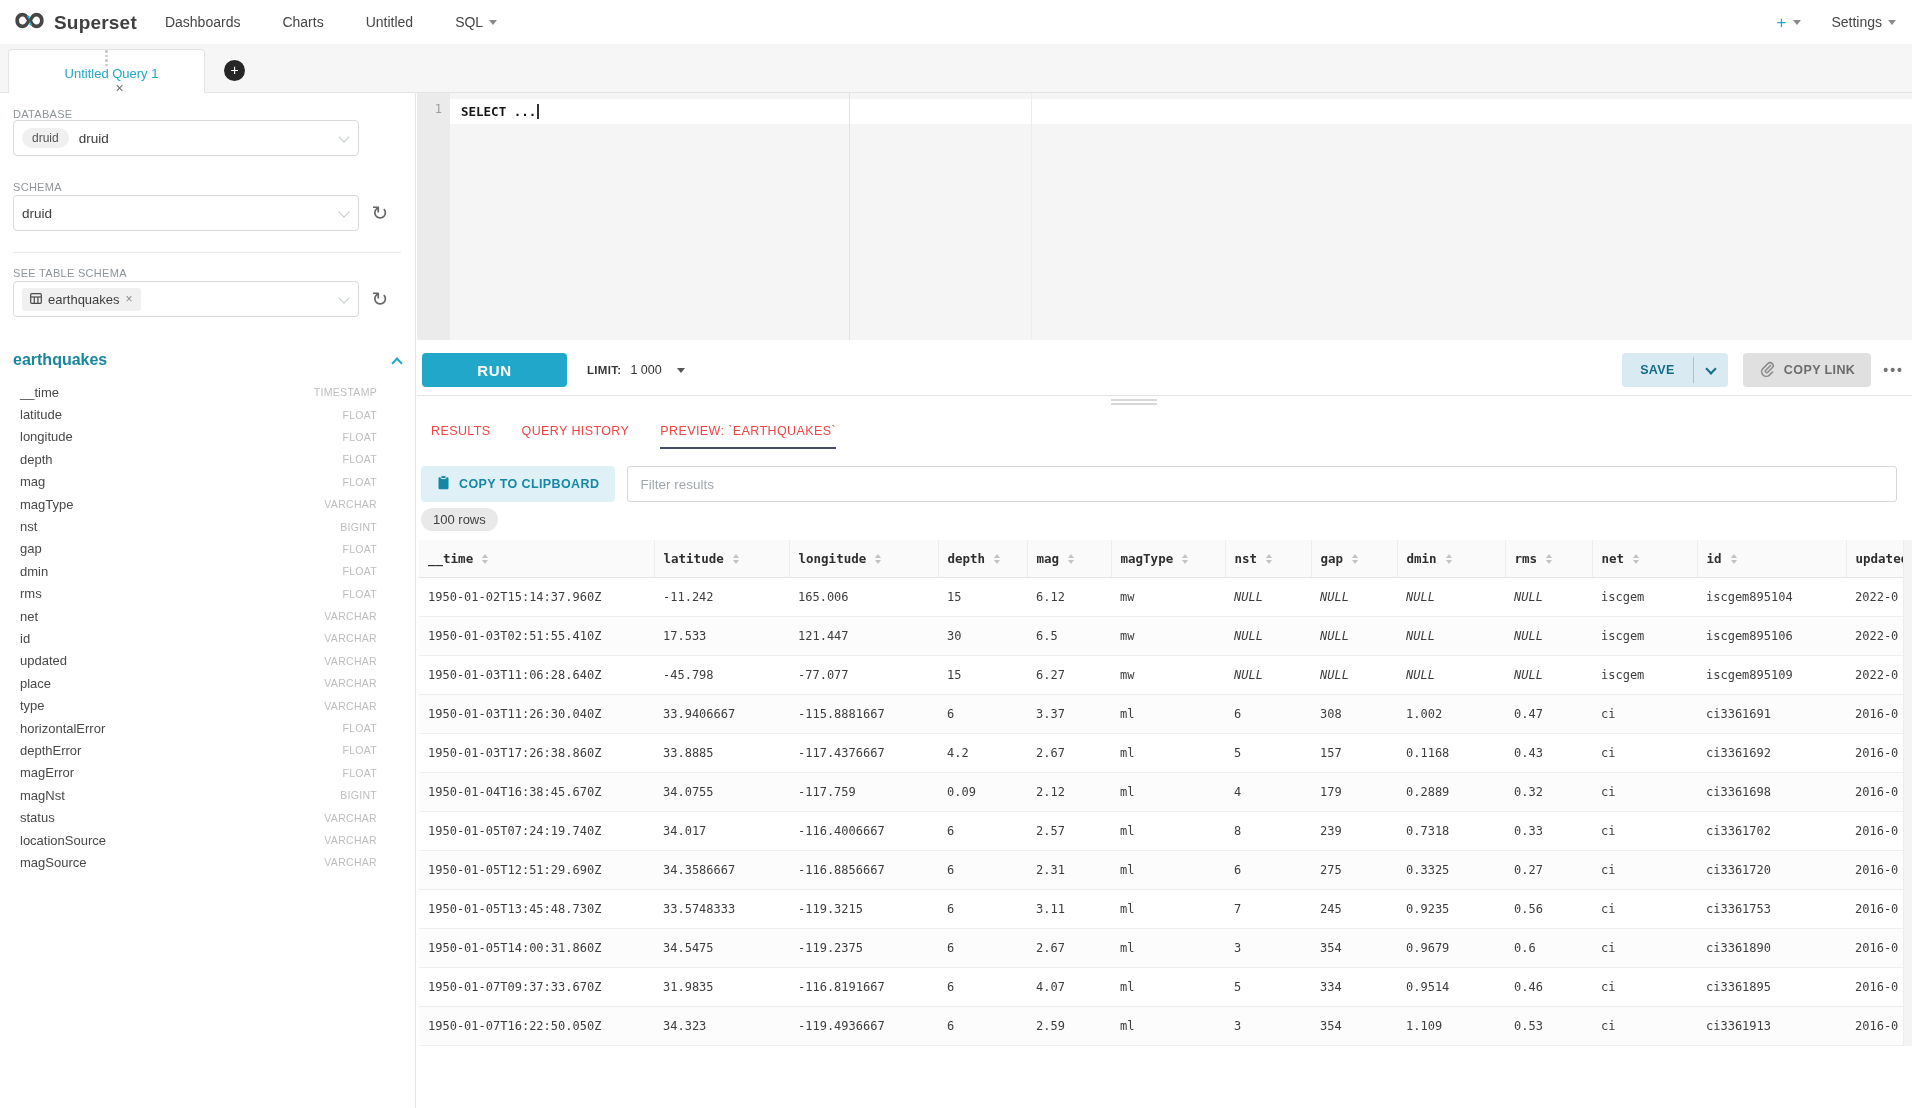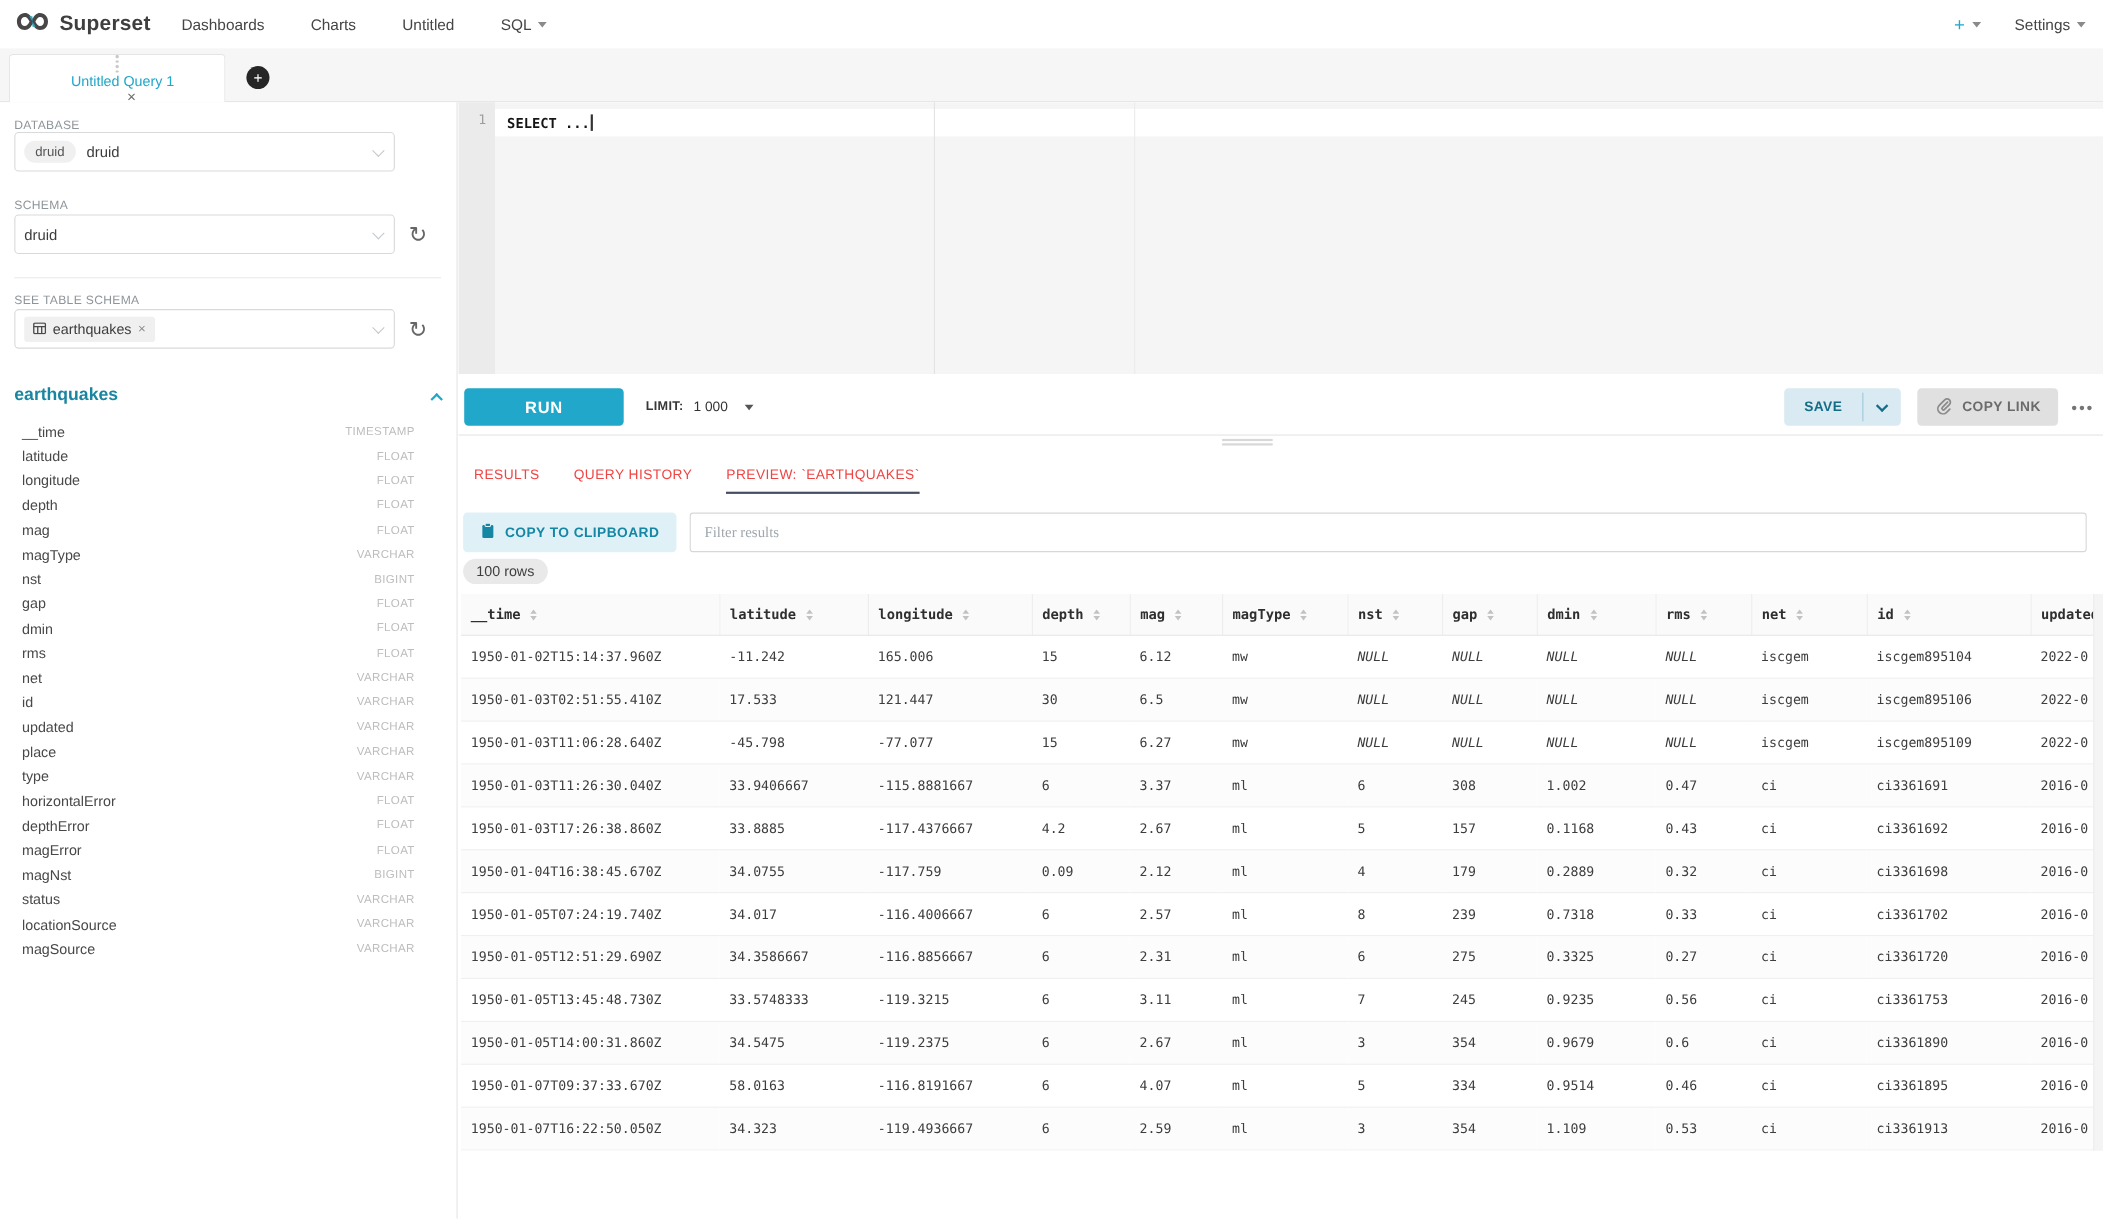--- a/index.html
+++ b/index.html
@@ -1,21 +1,21 @@
 <!DOCTYPE html>
 <html><head>
 <meta charset="utf-8">
 <style>
   * { margin:0; padding:0; box-sizing:border-box; }
   html,body { width:1912px; height:1108px; }
   body { position:relative; background:#fff; font-family:"Liberation Sans",sans-serif; overflow:hidden; color:#444; }
 
   
   .navbar { position:absolute; left:0; top:0; right:0; height:44px; background:#fff; display:flex; align-items:center; }
-  .brand { display:flex; align-items:center; gap:9px; margin-left:14px; margin-right:28px; }
+  .brand { display:flex; align-items:flex-end; gap:9px; margin-left:14px; margin-right:28px; }
   .brand-name { font-size:19px; font-weight:bold; color:#3f3f3f; letter-spacing:.2px; }
   .nav-item { font-size:14px; color:#454545; margin-right:42px; display:flex; align-items:center; gap:6px; cursor:pointer; }
   .tri-down { width:0; height:0; border-left:4px solid transparent; border-right:4px solid transparent; border-top:5px solid #8a8a8a; display:inline-block; }
   .nav-right { position:absolute; right:16px; top:0; height:44px; display:flex; align-items:center; gap:30px; }
   .nav-plus { display:flex; align-items:center; gap:7px; }
   .nav-plus .plus { color:#20a7c9; font-size:17px; line-height:1; }
   .nav-settings { font-size:14px; color:#454545; display:flex; align-items:center; gap:6px; }
 
   
   .tabbar { position:absolute; left:0; top:44px; right:0; height:49px; background:#f6f6f6; border-bottom:1px solid #e3e3e3; }
@@ -81,21 +81,21 @@
   .drag-handle i { display:block; height:2px; background:#d8d8d8; margin-bottom:2px; }
 
   
   .res-tabs { position:absolute; left:14px; top:322px; height:34px; display:flex; align-items:center; }
   .res-tab { height:34px; display:flex; align-items:center; font-size:12.5px; color:#ef4444; letter-spacing:.4px; margin-right:31px; cursor:pointer; border-bottom:2px solid transparent; }
   .res-tab.active { border-bottom-color:#454e63; }
 
   
   .copy-row { position:absolute; left:4px; right:15px; top:373px; height:36px; display:flex; gap:12px; }
   .copy-clip-btn { display:flex; align-items:center; gap:9px; background:#dff1f7; border:none; border-radius:4px; padding:0 16px; font-size:12.5px; font-weight:bold; color:#1587a5; letter-spacing:.4px; cursor:pointer; font-family:inherit; }
-  .filter-input { flex:1; border:1px solid #d7d7d7; border-radius:3px; padding:12px 12px; font-size:13.5px; color:#6d28d9; font-family:Liberation Serif, serif; outline:none; }
+  .filter-input { flex:1; border:1px solid #d7d7d7; border-radius:3px; padding:12px 12px; font-size:13.5px; color:#6d28d9; font-family:Liberation Sans, sans-serif; outline:none; }
   .filter-input::placeholder { color:#a0a8ad; }
   .rows-pill { position:absolute; left:4px; top:415px; background:#e9e9e9; border-radius:12px; padding:4px 12px; font-size:13px; color:#3f3f3f; }
 
   
   .grid-wrap { position:absolute; left:2px; top:447px; right:0; height:506px; overflow:hidden; }
   table.grid { border-collapse:collapse; table-layout:fixed; width:1587px; }
   table.grid th { height:37px; background:#fafafa; border-bottom:1px solid #e6e6e6; border-right:1px solid #ededed; text-align:left; padding:0 0 0 9px; font-family:"DejaVu Sans Mono",monospace; font-size:12.5px; color:#2f2f2f; white-space:nowrap; overflow:hidden; cursor:pointer; }
   table.grid td { height:39px; border-bottom:1px solid #efefef; padding:0 0 0 9px; font-family:"DejaVu Sans Mono",monospace; font-size:12px; color:#3d3d3d; white-space:nowrap; overflow:hidden; }
   table.grid tbody tr:nth-child(even) td { background:#fcfcfc; }
   td.null { font-style:italic; color:#9b9b9b; }
@@ -575,21 +575,21 @@
             <td>3</td>
             <td>354</td>
             <td>0.9679</td>
             <td>0.6</td>
             <td>ci</td>
             <td>ci3361890</td>
             <td>2016-0</td>
           </tr>
           <tr>
             <td>1950-01-07T09:37:33.670Z</td>
-            <td>58.0163</td>
+            <td>31.9835</td>
             <td>-116.8191667</td>
             <td>6</td>
             <td>4.07</td>
             <td>ml</td>
             <td>5</td>
             <td>334</td>
             <td>0.9514</td>
             <td>0.46</td>
             <td>ci</td>
             <td>ci3361895</td>

